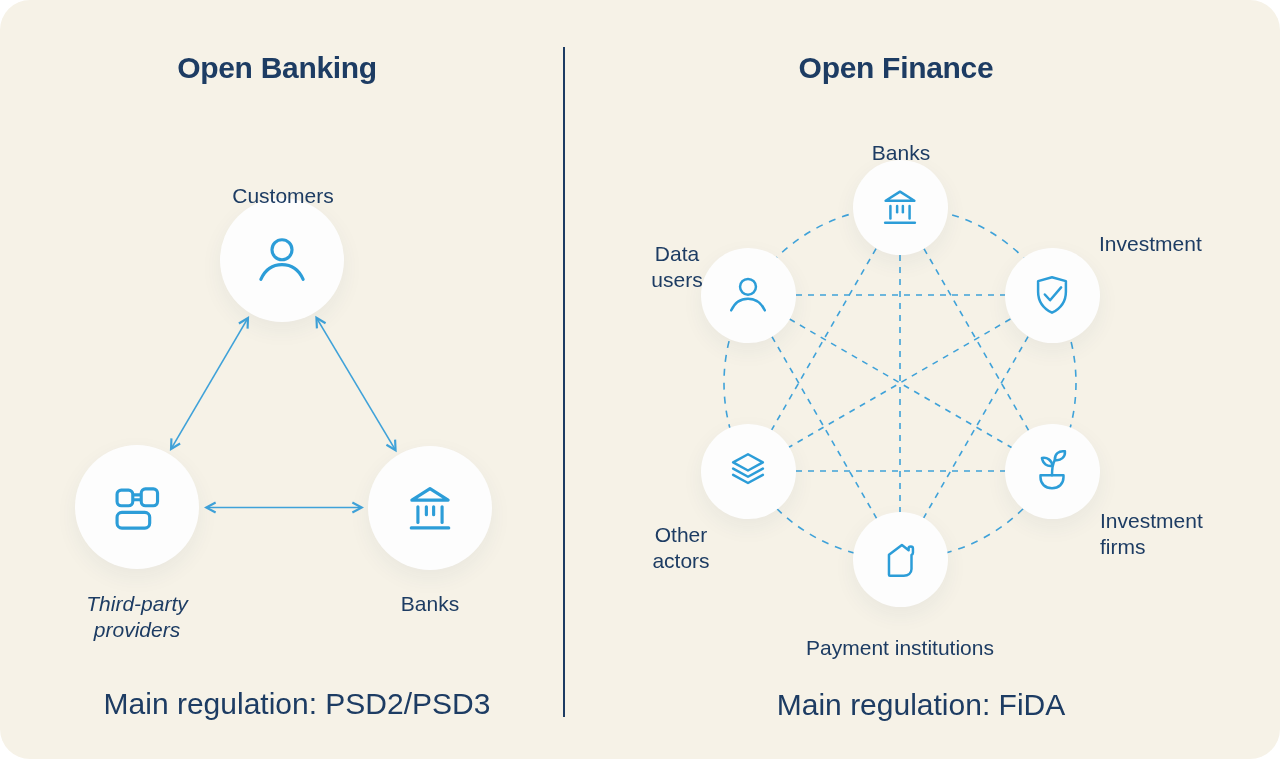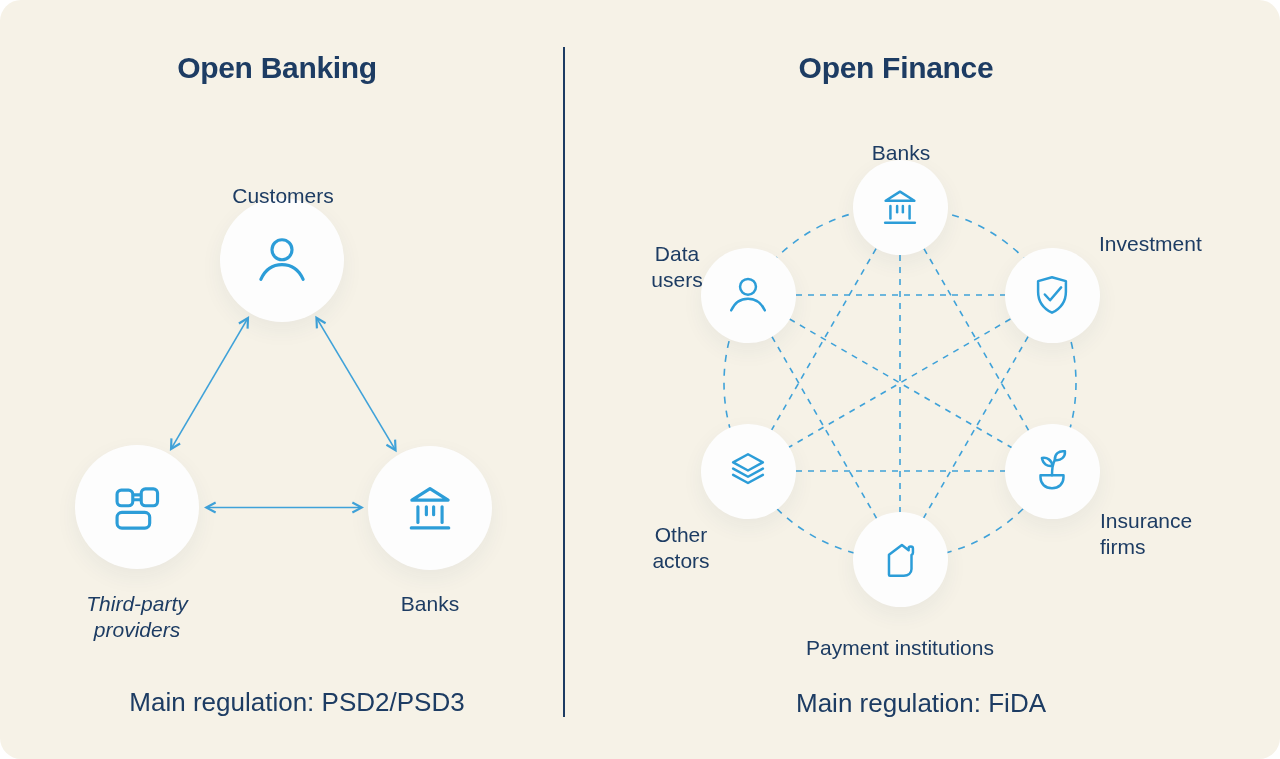--- a/index.html
+++ b/index.html
@@ -6,21 +6,21 @@
     margin: 0;
     padding: 0;
     background: #ffffff;
     font-family: "Liberation Sans", "DejaVu Sans", sans-serif;
   }
   .canvas {
     position: relative;
     width: 1280px;
     height: 759px;
     background: #f6f2e7;
-    border-radius: 21px;
+    border-radius: 30px;
     overflow: hidden;
   }
   .lines-layer {
     position: absolute;
     left: 0; top: 0;
     width: 1280px; height: 759px;
     z-index: 1;
     pointer-events: none;
   }
   .divider {
@@ -62,21 +62,21 @@
     font-size: 21px;
     line-height: 1.23;
     z-index: 3;
   }
   .lbl-center { transform: translateX(-50%); text-align: center; margin-top: 17px; }
   .lbl-left { text-align: left; }
   .regulation {
     position: absolute;
     transform: translateX(-50%);
     color: #1d3c63;
-    font-size: 26px;
+    font-size: 30px;
     white-space: nowrap;
     z-index: 3;
   }
   .icon-stroke {
     stroke: #2c9dd8;
     fill: none;
     stroke-width: 2.6;
     stroke-linecap: round;
     stroke-linejoin: round;
   }
@@ -197,21 +197,21 @@
   <div class="node node-sm" style="left:700.5px; top:423.5px;">
     <svg viewBox="0 0 48 48">
       <g class="icon-stroke">
         <path d="M24 6.5 L39.5 15 L24 23.5 L8.5 15 Z"></path>
         <path d="M8.5 21.5 L24 30 L39.5 21.5"></path>
         <path d="M8.5 28 L24 36.5 L39.5 28"></path>
       </g>
     </svg>
   </div>
 
-  <div class="node-label lbl-left" style="left:1100px; top:508px; width:150px;"><span style="display:inline-block; width:120px;">Insurance firms</span></div>
+  <div class="node-label lbl-left" style="left:1100px; top:508px; width:150px;"><span style="display:inline-block; width:120px;">Investment firms</span></div>
   <div class="node node-sm" style="left:1004.5px; top:423.5px;">
     <svg viewBox="0 0 48 48">
       <g class="icon-stroke">
         <path d="M12 28.5 H36 V30.5 C36 37.5 31 42 24 42 C17 42 12 37.5 12 30.5 Z"></path>
         <path d="M24 28.5 C24 21 24.5 16.5 27 12.5"></path>
         <path d="M27 12.5 C26.5 6.5 31 2.5 37.5 3.5 C38 9.5 33.5 13.5 27 12.5 Z"></path>
         <path d="M24.5 18.5 C19 19.5 14.5 16.5 13.5 10.5 C19 9.5 23.5 12.5 24.5 18.5 Z"></path>
       </g>
     </svg>
   </div>

